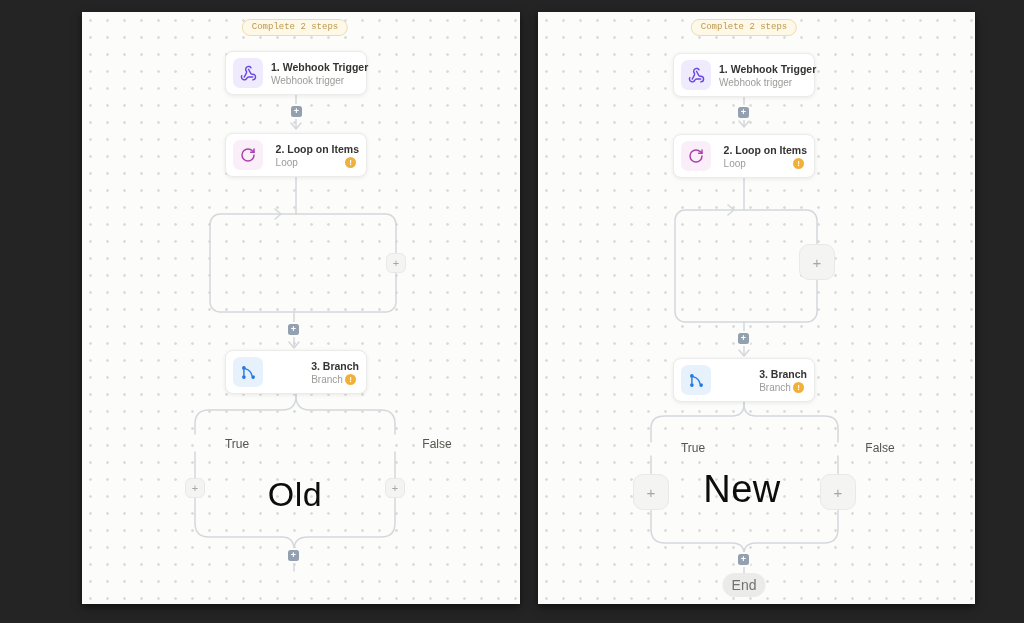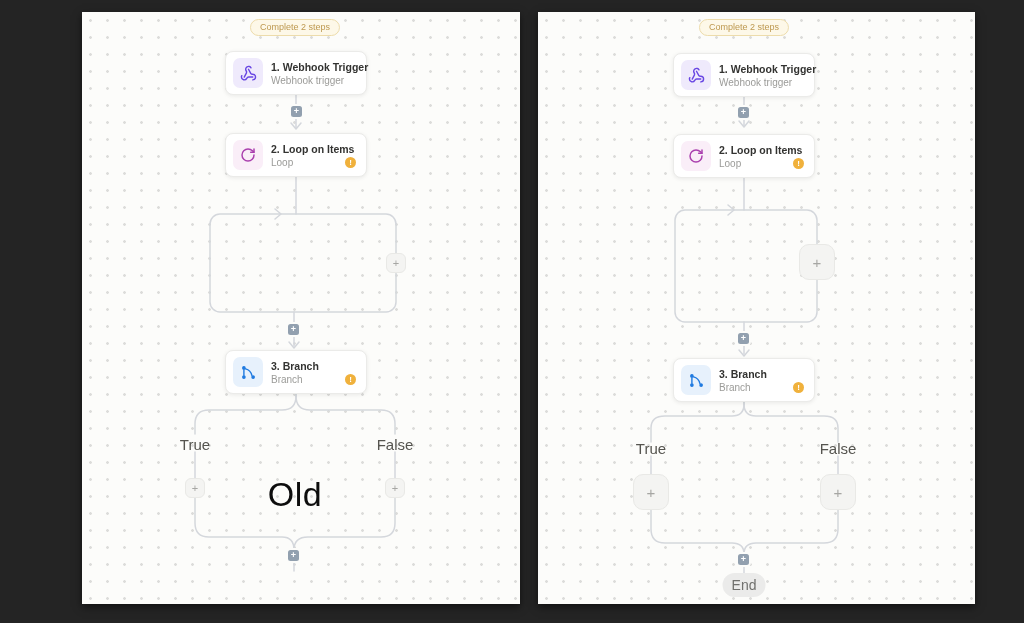--- a/index.html
+++ b/index.html
@@ -7,25 +7,25 @@
          font-family:"Liberation Sans",sans-serif;}
   .panel{position:absolute;top:12px;height:592px;background:#fcfcfa;
          background-image:radial-gradient(circle,#dcdcda 1.1px,transparent 1.6px);
          background-size:17px 17px;box-shadow:0 3px 8px rgba(0,0,0,.55);}
   .panel.left{left:82px;width:438px}
   .panel.right{left:538px;width:437px}
   .flow-svg{position:absolute;left:0;top:0;}
 
   .badge{position:absolute;transform:translateX(-50%);font-size:9px;color:#bd984f;
          background:#fdf8e8;border:1px solid #eddcab;border-radius:999px;
-         padding:3px 9px;line-height:1;white-space:nowrap;}
+         padding:3px 9px;line-height:1;white-space:nowrap;font-family:Liberation Mono, monospace;}
 
   .node{position:absolute;width:142px;height:44px;background:#fff;border:1px solid #ebebe9;
         border-radius:8px;box-shadow:0 1px 4px rgba(15,15,15,.08);display:flex;
-        align-items:center;gap:8px;padding:0 7px;box-sizing:border-box;cursor:pointer;}
+        align-items:center;gap:8px;padding:0 7px;box-sizing:border-box;cursor:pointer;justify-content:space-between;}
   .node-icon{width:30px;height:30px;border-radius:7px;display:flex;align-items:center;
              justify-content:center;flex:none;}
   .ic-webhook{background:#efeafc;color:#6846e3}
   .ic-loop{background:#faeef8;color:#aa3fae}
   .ic-branch{background:#e7f1fc;color:#1f7ae0}
   .node-text{display:flex;flex-direction:column;min-width:0}
   .node-title{font-size:10.5px;color:#333331;font-weight:600;margin-bottom:2px;white-space:nowrap}
   .node-sub{font-size:10px;color:#9b9b98;white-space:nowrap}
   .warn{position:absolute;right:10px;bottom:8px;width:11px;height:11px;border-radius:50%;
         background:#f0b13c;color:#fff;font-size:8px;font-weight:700;display:flex;
@@ -33,21 +33,21 @@
 
   .plus-sq{position:absolute;width:11px;height:11px;background:#92a0af;border-radius:2.5px;
            color:#fff;font-size:9px;font-weight:700;display:flex;align-items:center;
            justify-content:center;line-height:1;box-shadow:0 0 0 2px #fcfcfa;cursor:pointer;}
   .plus-btn{position:absolute;background:#f4f4f2;border:1px solid #e9e9e6;color:#a6a6a3;
             display:flex;align-items:center;justify-content:center;box-sizing:border-box;
             cursor:pointer;line-height:1;}
   .plus-btn.sm{width:20px;height:20px;border-radius:6px;font-size:11px}
   .plus-btn.lg{width:36px;height:36px;border-radius:10px;font-size:15px}
 
-  .branch-label{position:absolute;transform:translate(-50%,-50%);font-size:15px;color:#55544f;}
+  .branch-label{position:absolute;transform:translate(-50%,-50%);font-size:12px;color:#55544f;margin-left:42px;}
   .caption{position:absolute;transform:translate(-50%,-50%);color:#0d0d0d;letter-spacing:.5px;}
   .end-badge{position:absolute;transform:translate(-50%,-50%);background:#ebebea;color:#71716e;
              font-size:14px;padding:5px 9px;border-radius:999px;line-height:1;}
 </style>
 </head>
 <body>
 
 <div class="stage">
 
   <div class="panel left">
@@ -206,19 +206,20 @@
       </div>
       <div class="warn">!</div>
     </div>
 
     <div class="branch-label" style="left:113px;top:436px">True</div>
     <div class="branch-label" style="left:300px;top:436px">False</div>
 
     <div class="plus-btn lg" style="left:95px;top:462px">+</div>
     <div class="plus-btn lg" style="left:282px;top:462px">+</div>
 
+    <div class="caption" style="left:204px;top:477px;font-size:38px">New</div>
 
     <div class="plus-sq" style="left:200px;top:542px">+</div>
 
     <div class="end-badge" style="left:206px;top:573px">End</div>
   </div>
 
 </div>
 
 </body></html>

